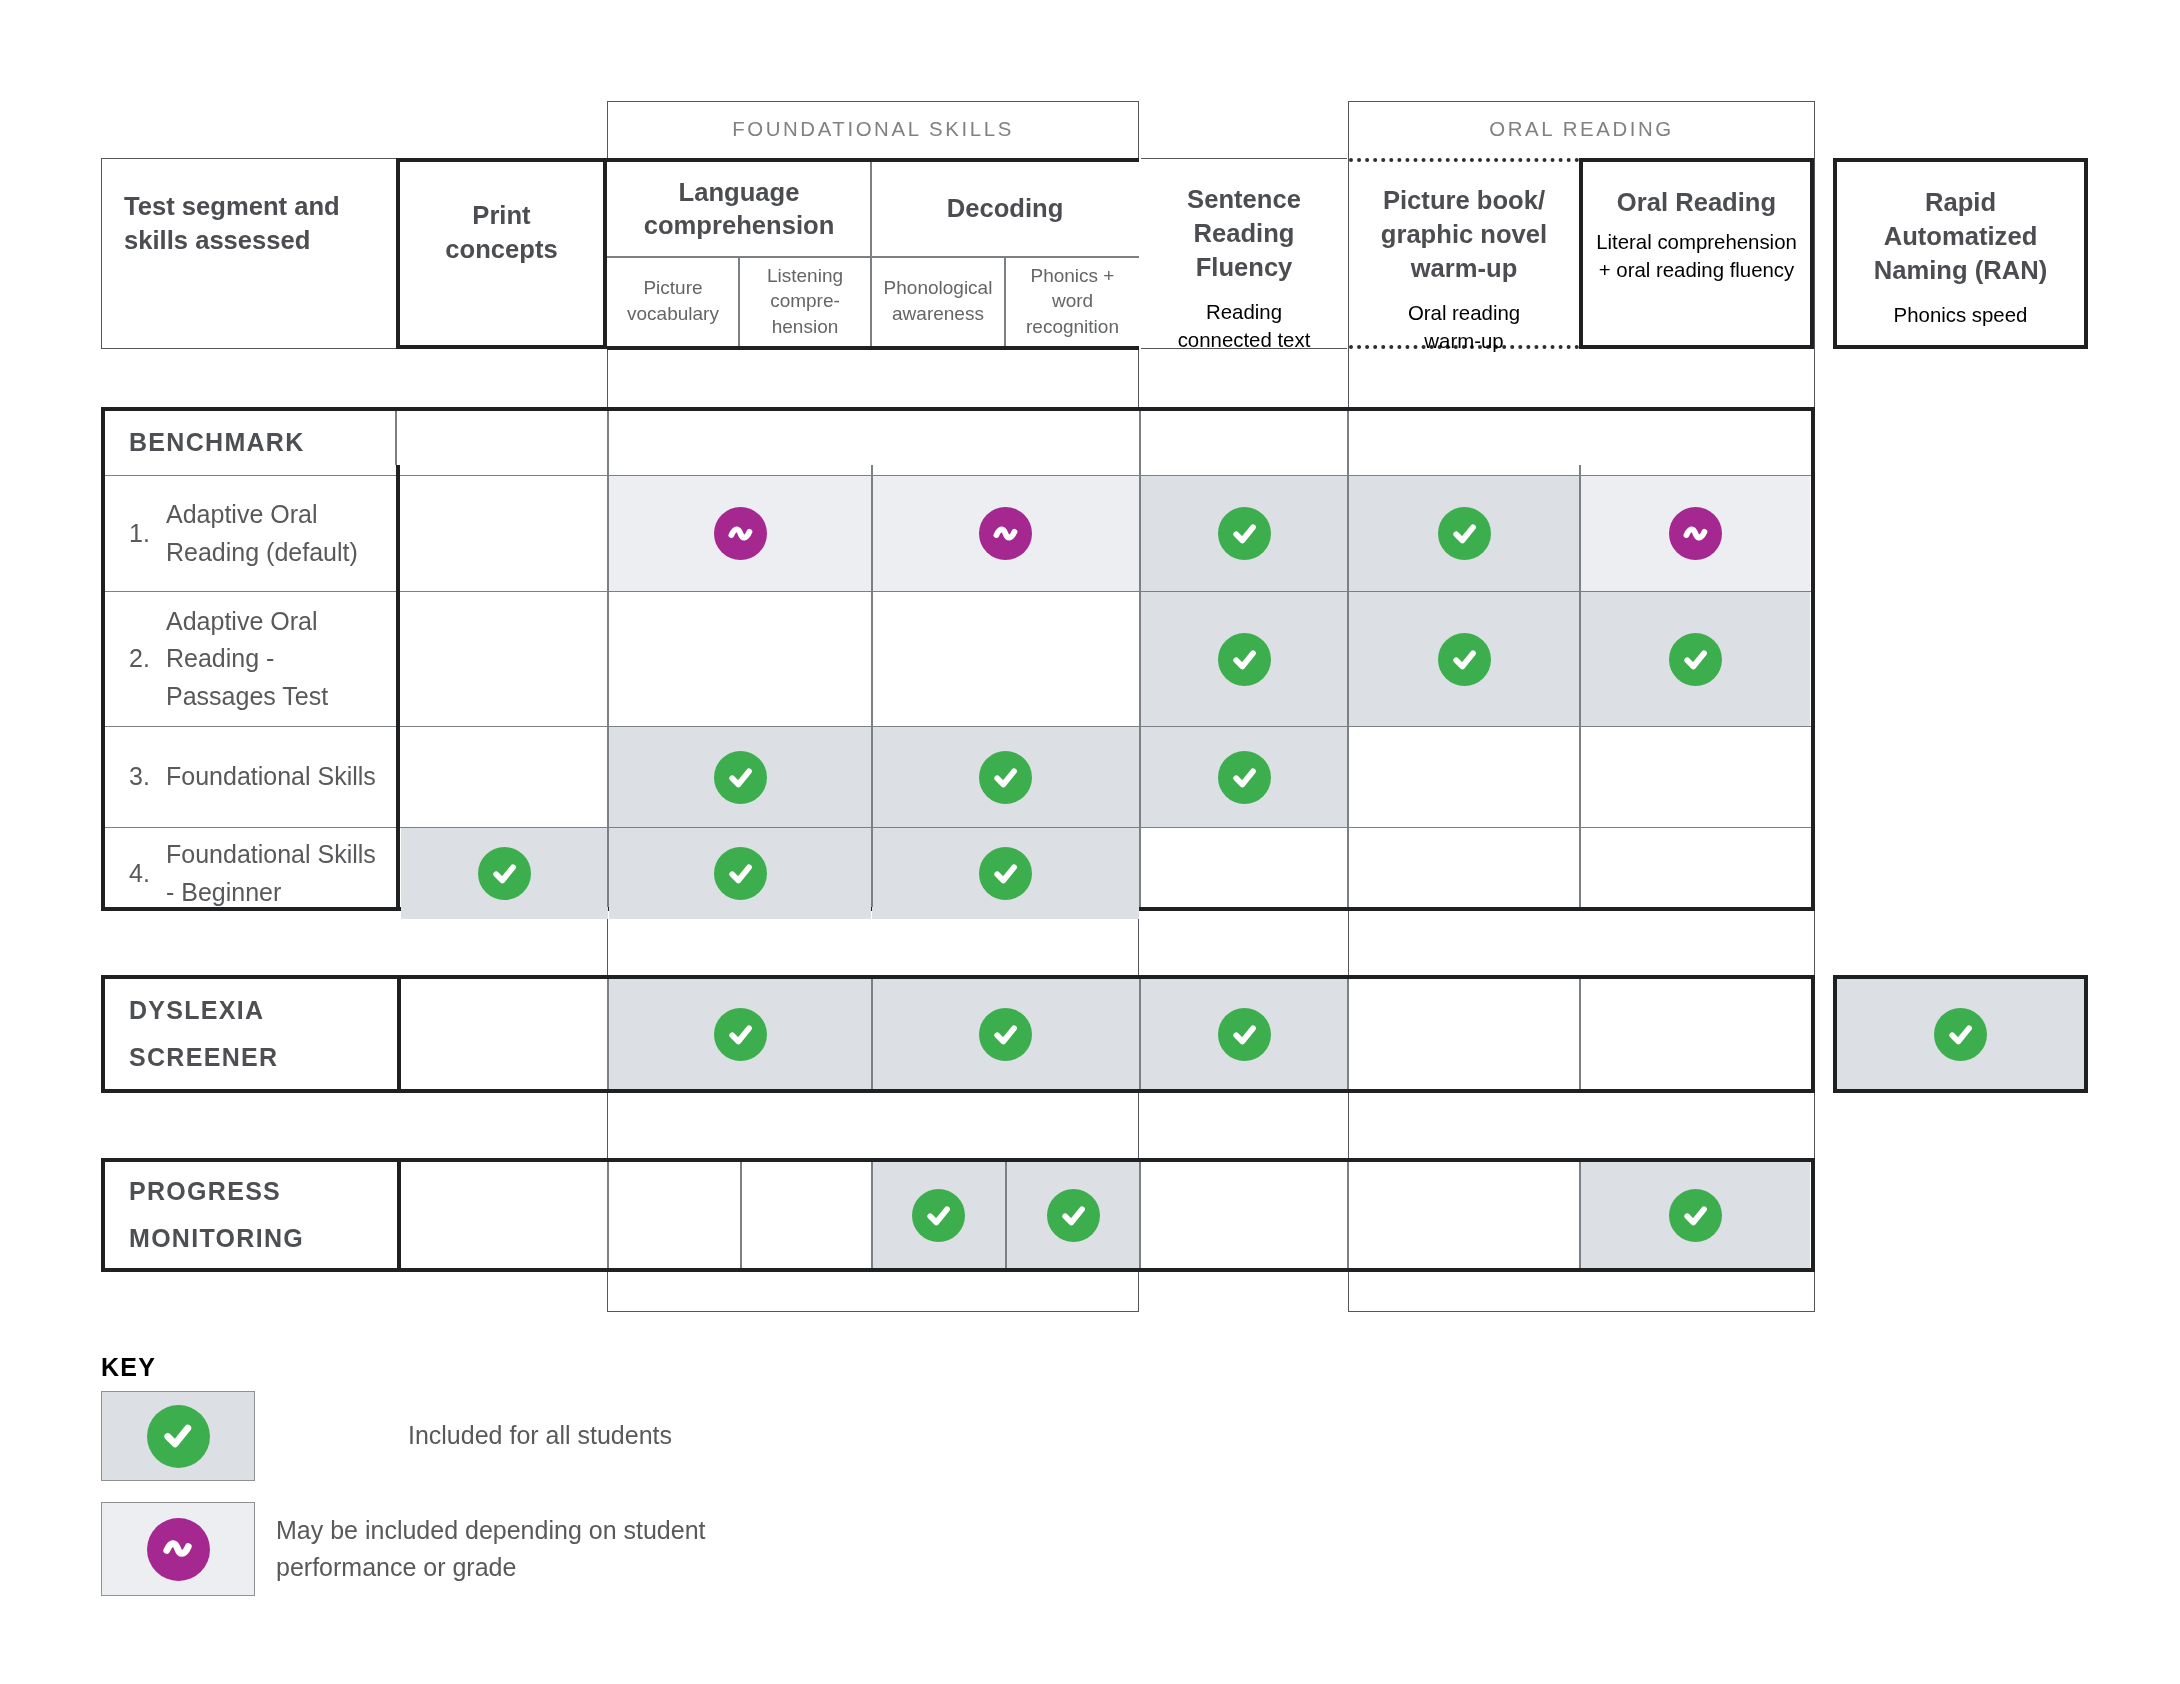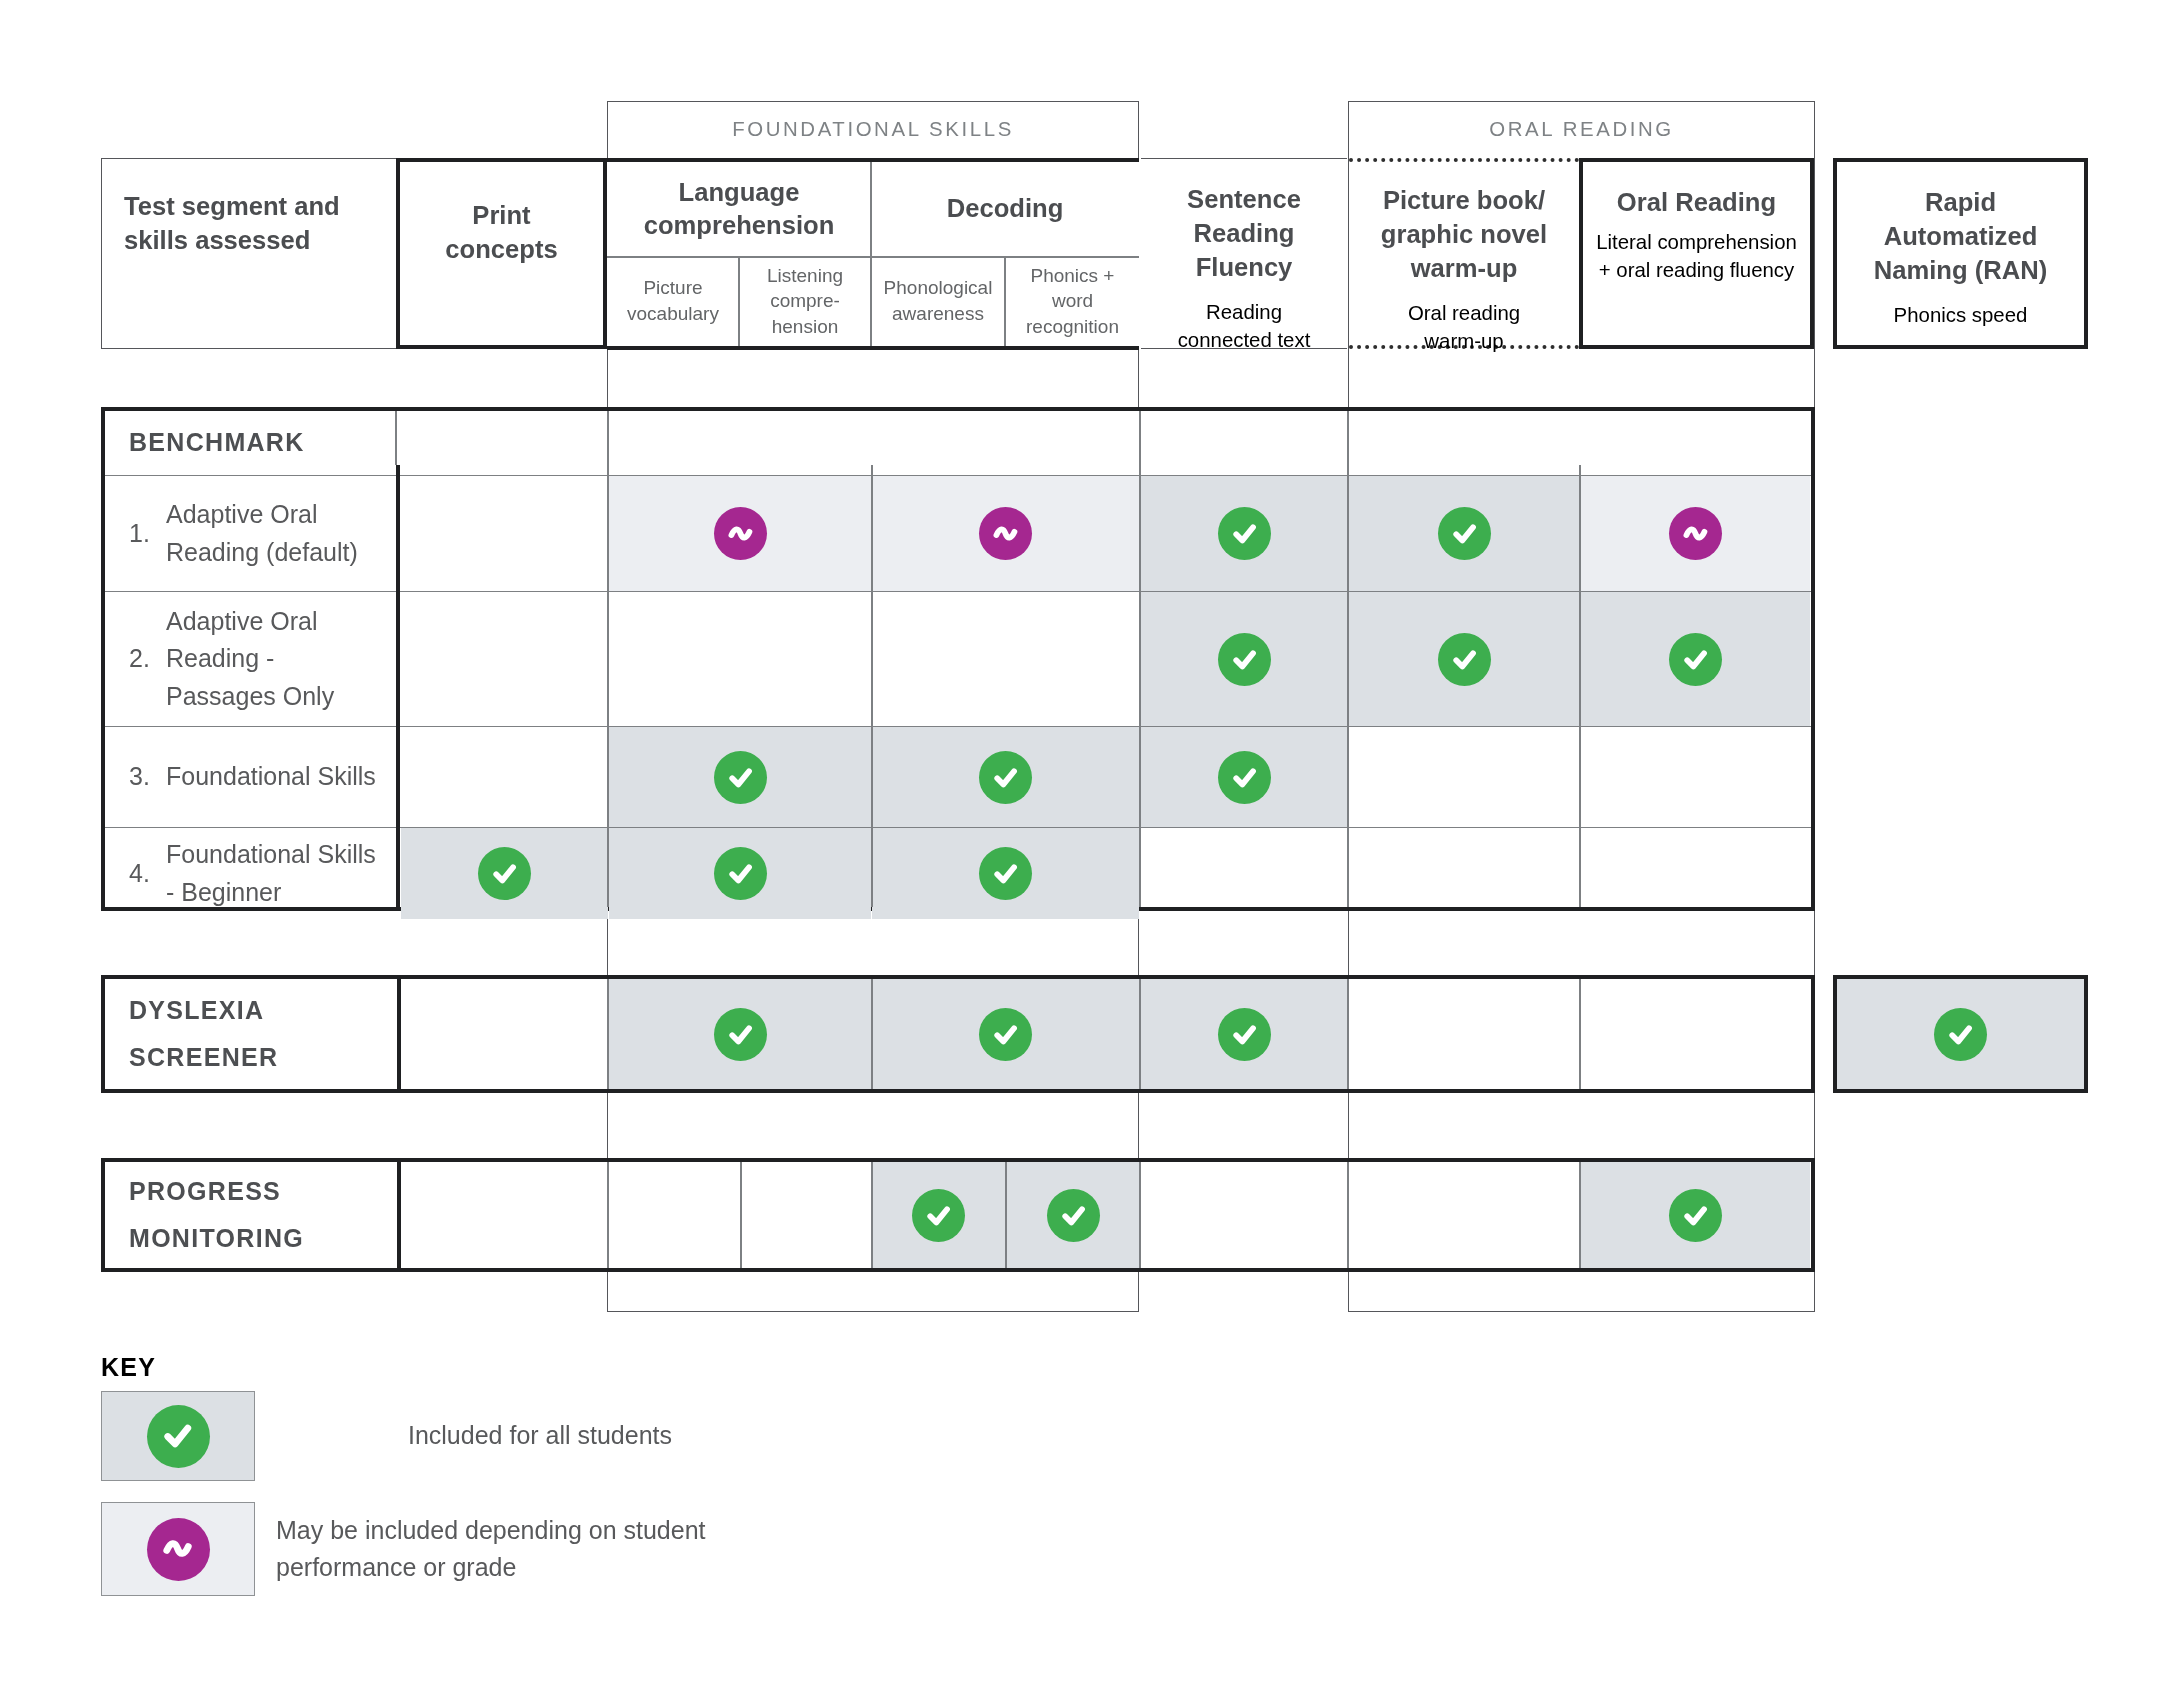--- a/index.html
+++ b/index.html
@@ -233,21 +233,21 @@
             <svg viewBox="0 0 40 40">
               <path d="M9 22 C13 13 17.5 13 20 20 C22.5 27 27 27 31 18"></path>
             </svg>
           </span>
         </div>
     </div>
 
     <div class="brow r2">
       <div class="rlabel">
         <span class="num">2.</span>
-        <span class="txt">Adaptive Oral Reading - Passages Only</span>
+        <span class="txt">Adaptive Oral Reading - Passages Test</span>
       </div>
       <div class="cell c-sent dark">
           <span class="icon check">
             <svg viewBox="0 0 40 40">
               <path d="M10 21 L17.5 28.5 L30.5 12.5"></path>
             </svg>
           </span>
         </div>
       <div class="cell c-pb dark">
           <span class="icon check">

